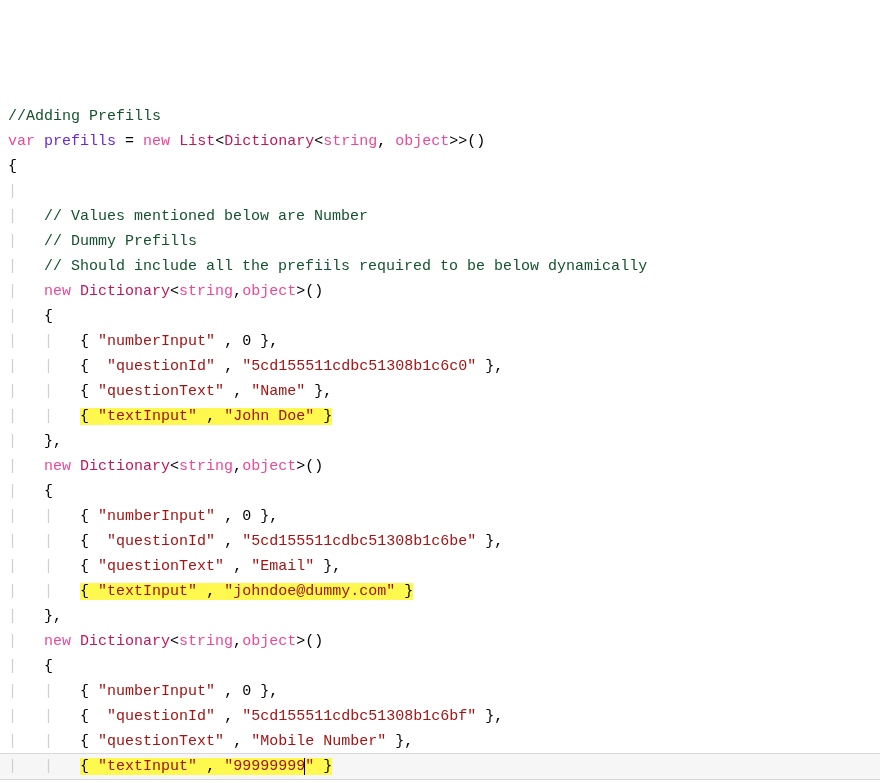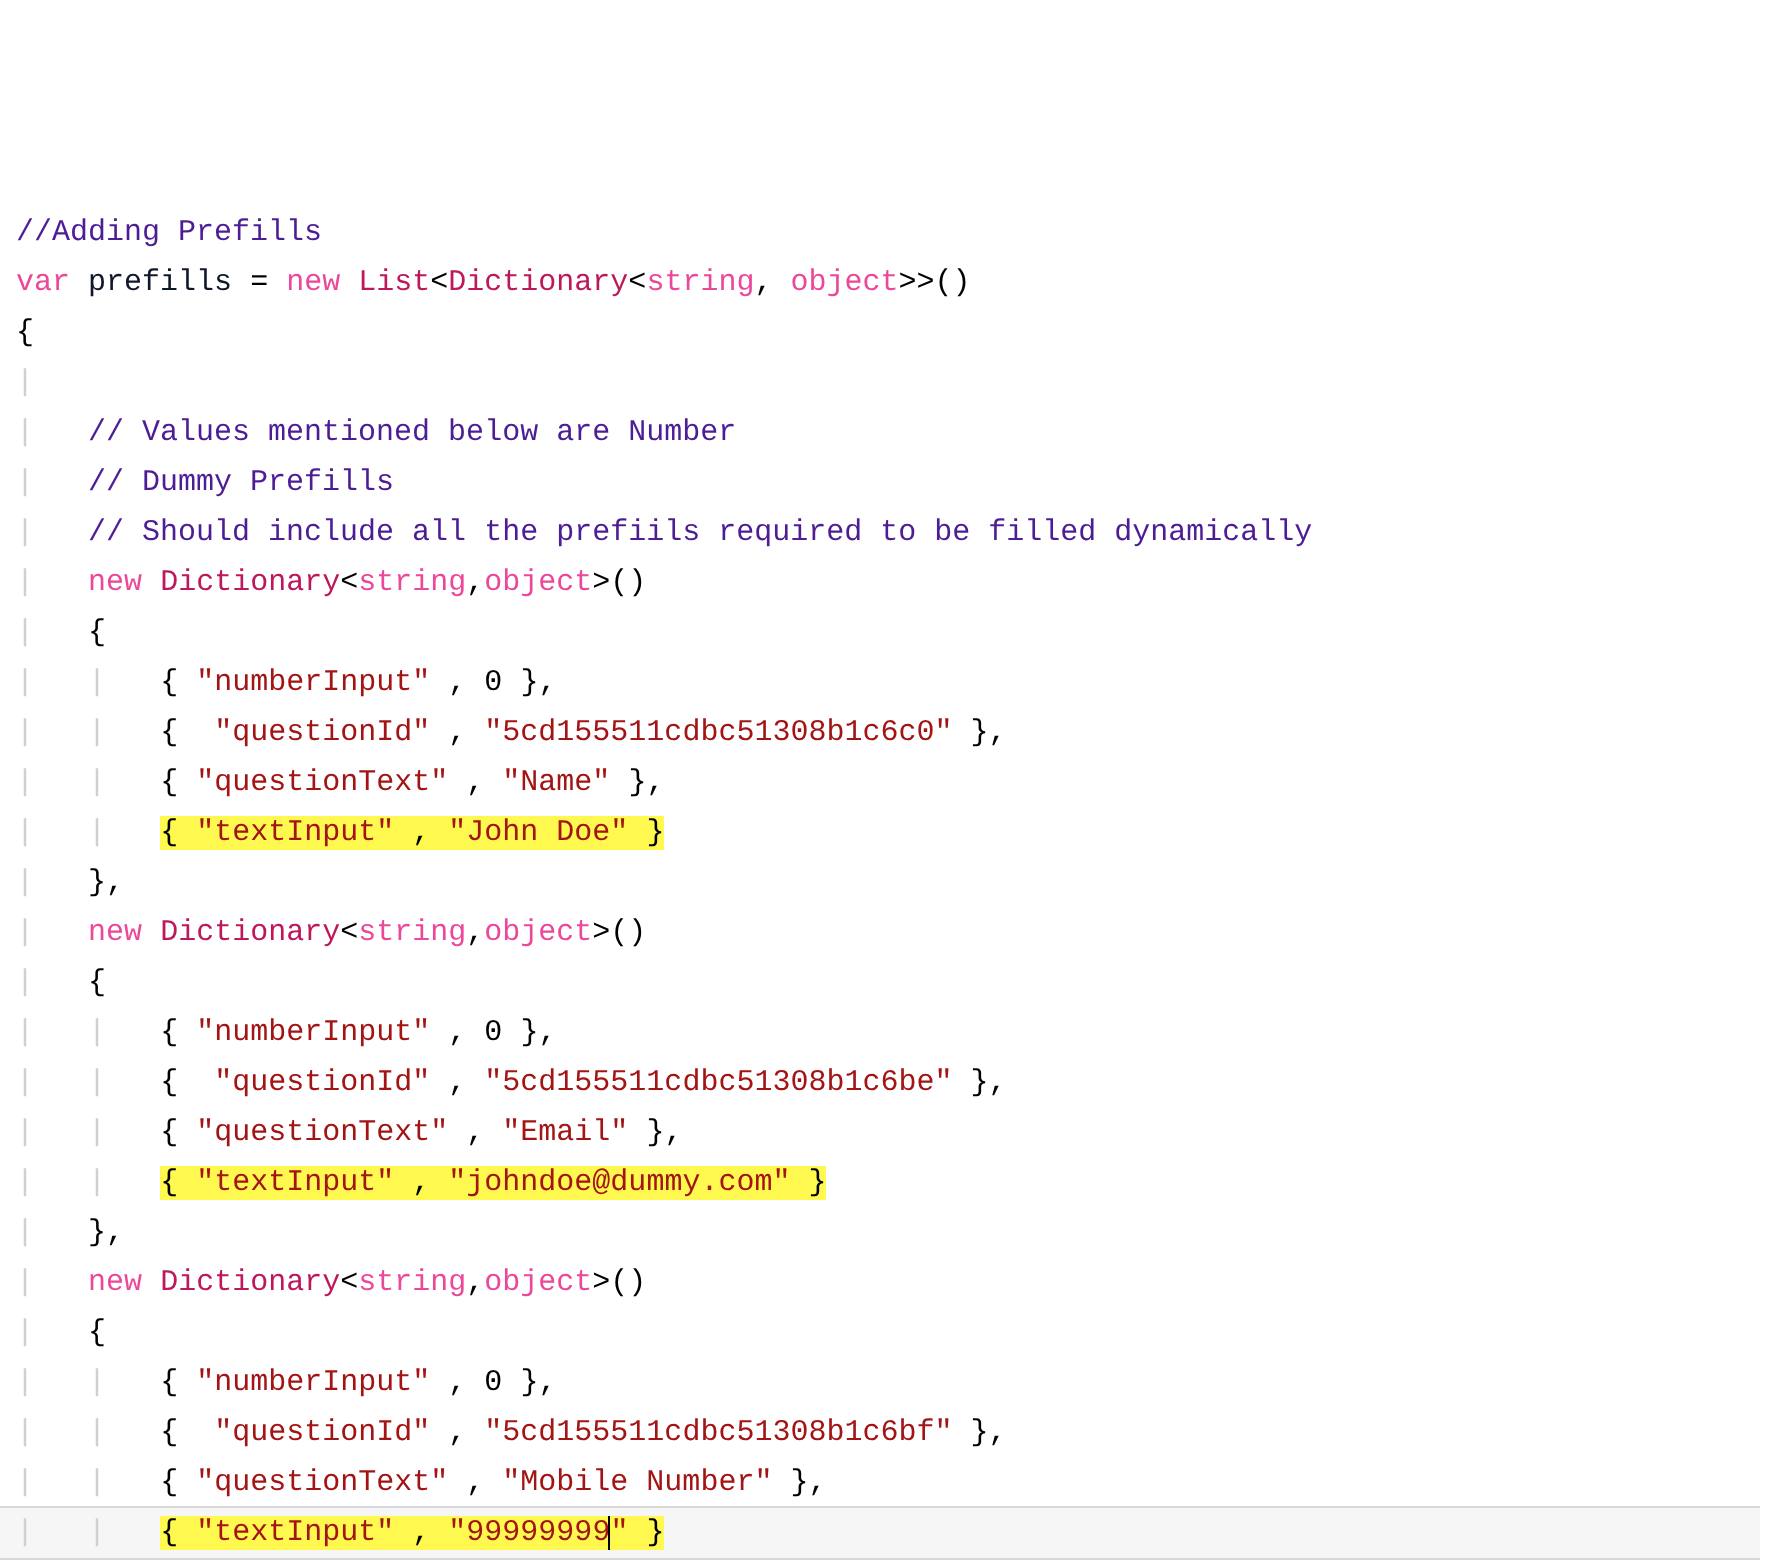--- a/index.html
+++ b/index.html
@@ -10,24 +10,24 @@
     line-height: 25px;
     background: #ffffff;
     color: #000000;
     white-space: pre;
     overflow-x: auto;
     width: 889px;
     box-sizing: border-box;
   }
   .c-keyword { color: #ec4899; }
   .c-type    { color: #be185d; }
-  .c-comment { color: #4c1d95; }
+  .c-comment { color: #14532d; }
   .c-string  { color: #a31515; }
   .c-punct   { color: #000000; }
-  .c-ident   { color: #0f172a; }
+  .c-ident   { color: #6d28d9; }
   .c-num     { color: #000000; }
   .guide     { color: #d0d0d0; }
   .hl        { background: #fff94f; }
   .caret-line{
     display: inline-block;
     background: rgba(230,230,230,0.35);
     box-shadow: 0 -1px 0 #d8d8d8, 0 1px 0 #d8d8d8;
     width: 880px;
     margin-left: -8px;
     padding-left: 8px;
@@ -42,21 +42,21 @@
 <body>
 
 
 
 <div><span class="c-comment">//Adding Prefills</span>
 <span class="c-keyword">var</span> <span class="c-ident">prefills</span> <span class="c-punct">=</span> <span class="c-keyword">new</span> <span class="c-type">List</span><span class="c-punct">&lt;</span><span class="c-type">Dictionary</span><span class="c-punct">&lt;</span><span class="c-keyword">string</span><span class="c-punct">,</span> <span class="c-keyword">object</span><span class="c-punct">&gt;&gt;()</span>
 <span class="c-punct">{</span>
 <span class="guide">|</span>
 <span class="guide">|</span>   <span class="c-comment">// Values mentioned below are Number</span>
 <span class="guide">|</span>   <span class="c-comment">// Dummy Prefills</span>
-<span class="guide">|</span>   <span class="c-comment">// Should include all the prefiils required to be filled dynamically</span>
+<span class="guide">|</span>   <span class="c-comment">// Should include all the prefiils required to be below dynamically</span>
 <span class="guide">|</span>   <span class="c-keyword">new</span> <span class="c-type">Dictionary</span><span class="c-punct">&lt;</span><span class="c-keyword">string</span><span class="c-punct">,</span><span class="c-keyword">object</span><span class="c-punct">&gt;()</span>
 <span class="guide">|</span>   <span class="c-punct">{</span>
 <span class="guide">|</span>   <span class="guide">|</span>   <span class="c-punct">{</span> <span class="c-string">"numberInput"</span> <span class="c-punct">,</span> <span class="c-num">0</span> <span class="c-punct">},</span>
 <span class="guide">|</span>   <span class="guide">|</span>   <span class="c-punct">{</span>  <span class="c-string">"questionId"</span> <span class="c-punct">,</span> <span class="c-string">"5cd155511cdbc51308b1c6c0"</span> <span class="c-punct">},</span>
 <span class="guide">|</span>   <span class="guide">|</span>   <span class="c-punct">{</span> <span class="c-string">"questionText"</span> <span class="c-punct">,</span> <span class="c-string">"Name"</span> <span class="c-punct">},</span>
 <span class="guide">|</span>   <span class="guide">|</span>   <span class="hl"><span class="c-punct">{</span> <span class="c-string">"textInput"</span> <span class="c-punct">,</span> <span class="c-string">"John Doe"</span> <span class="c-punct">}</span></span>
 <span class="guide">|</span>   <span class="c-punct">},</span>
 <span class="guide">|</span>   <span class="c-keyword">new</span> <span class="c-type">Dictionary</span><span class="c-punct">&lt;</span><span class="c-keyword">string</span><span class="c-punct">,</span><span class="c-keyword">object</span><span class="c-punct">&gt;()</span>
 <span class="guide">|</span>   <span class="c-punct">{</span>
 <span class="guide">|</span>   <span class="guide">|</span>   <span class="c-punct">{</span> <span class="c-string">"numberInput"</span> <span class="c-punct">,</span> <span class="c-num">0</span> <span class="c-punct">},</span>

